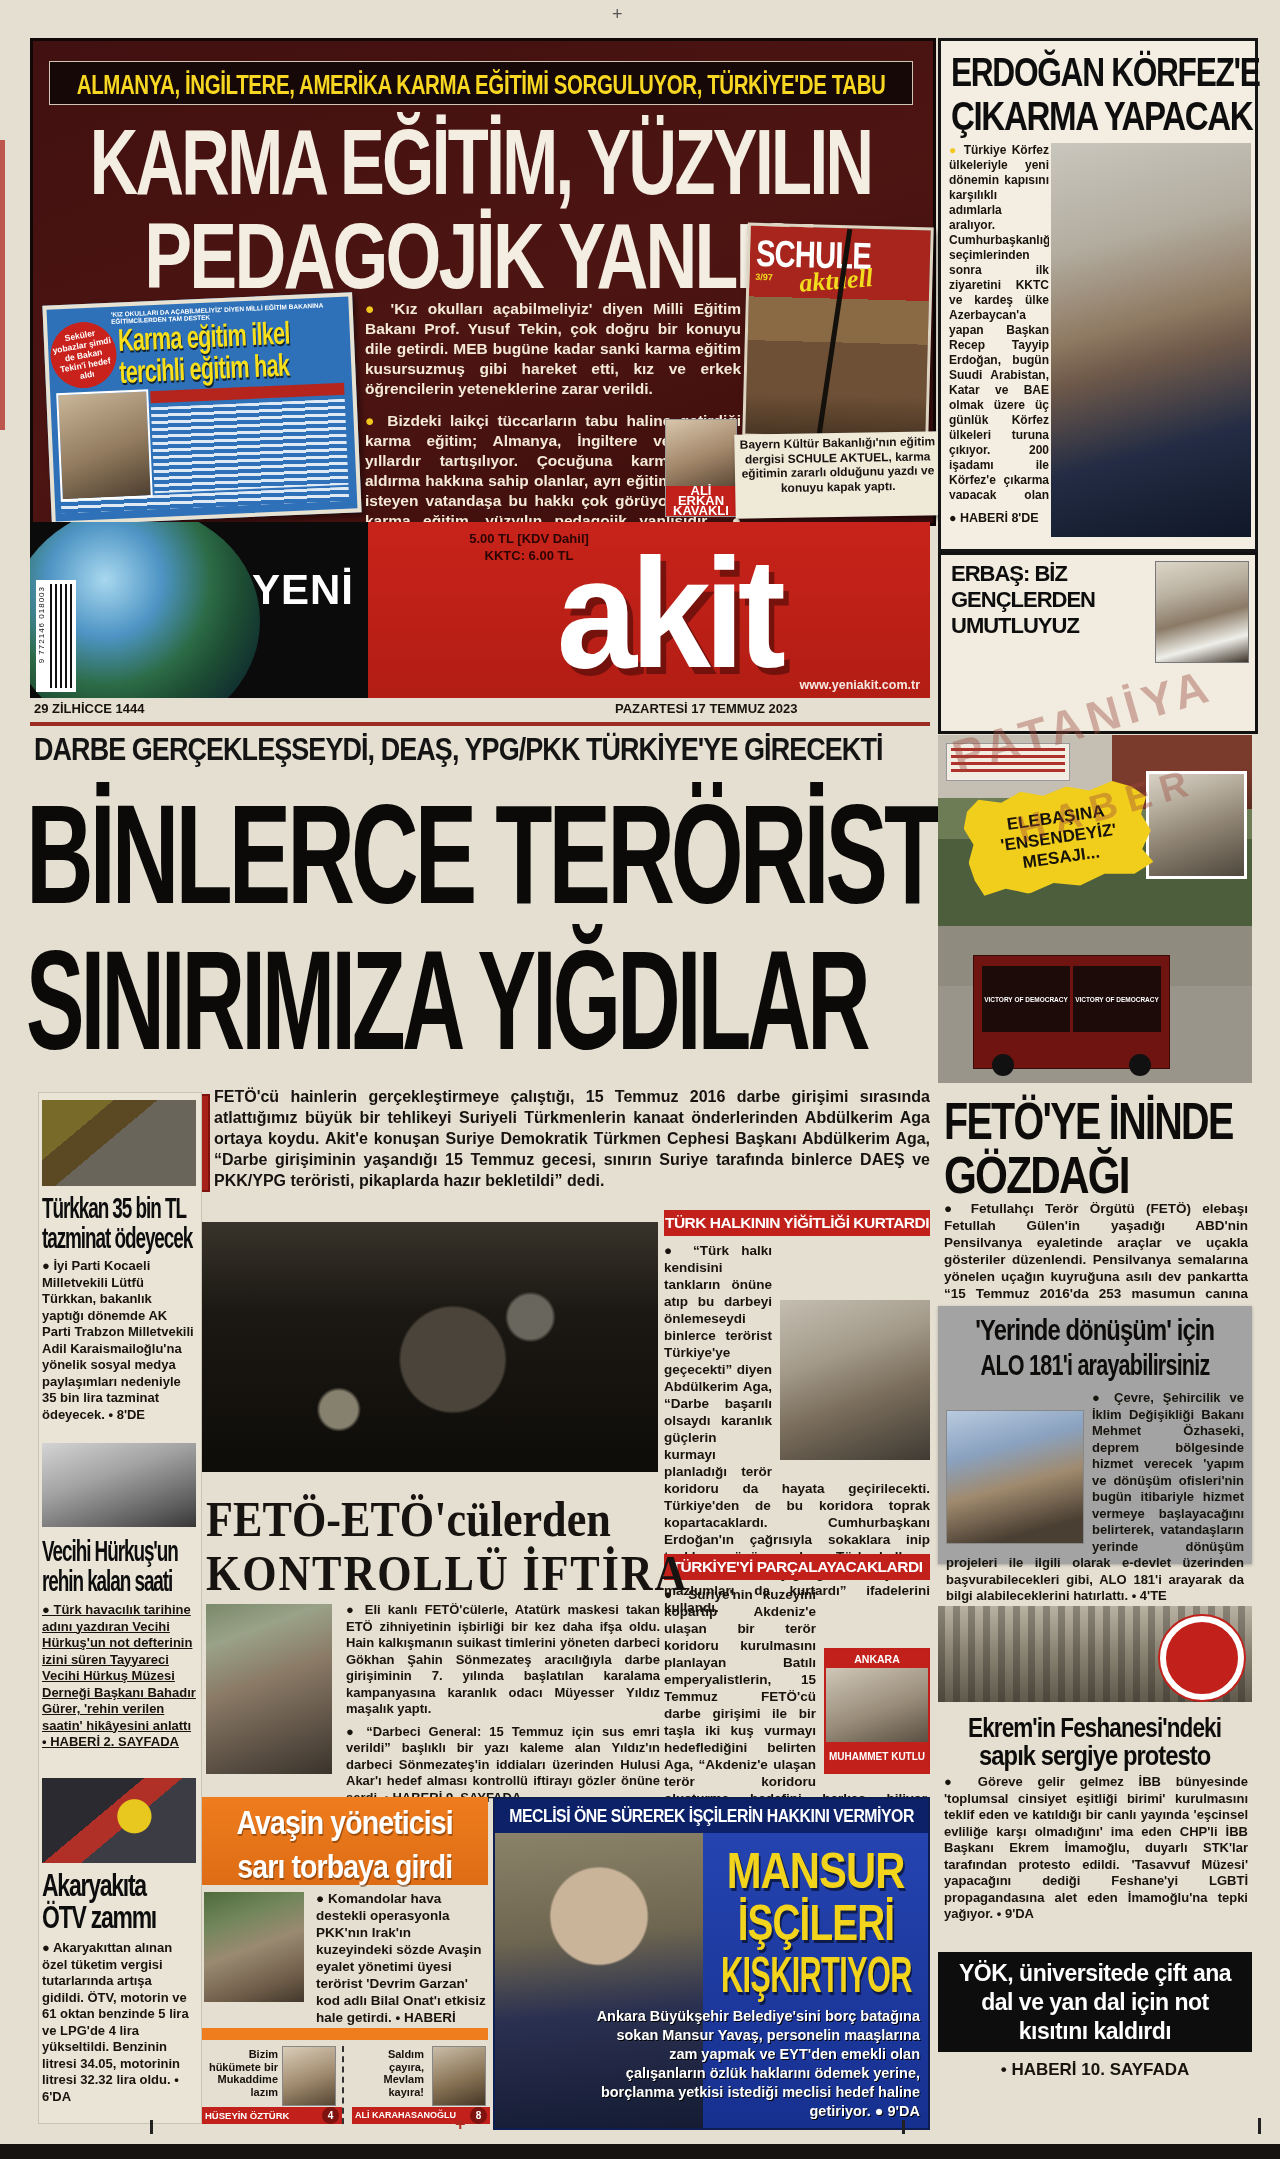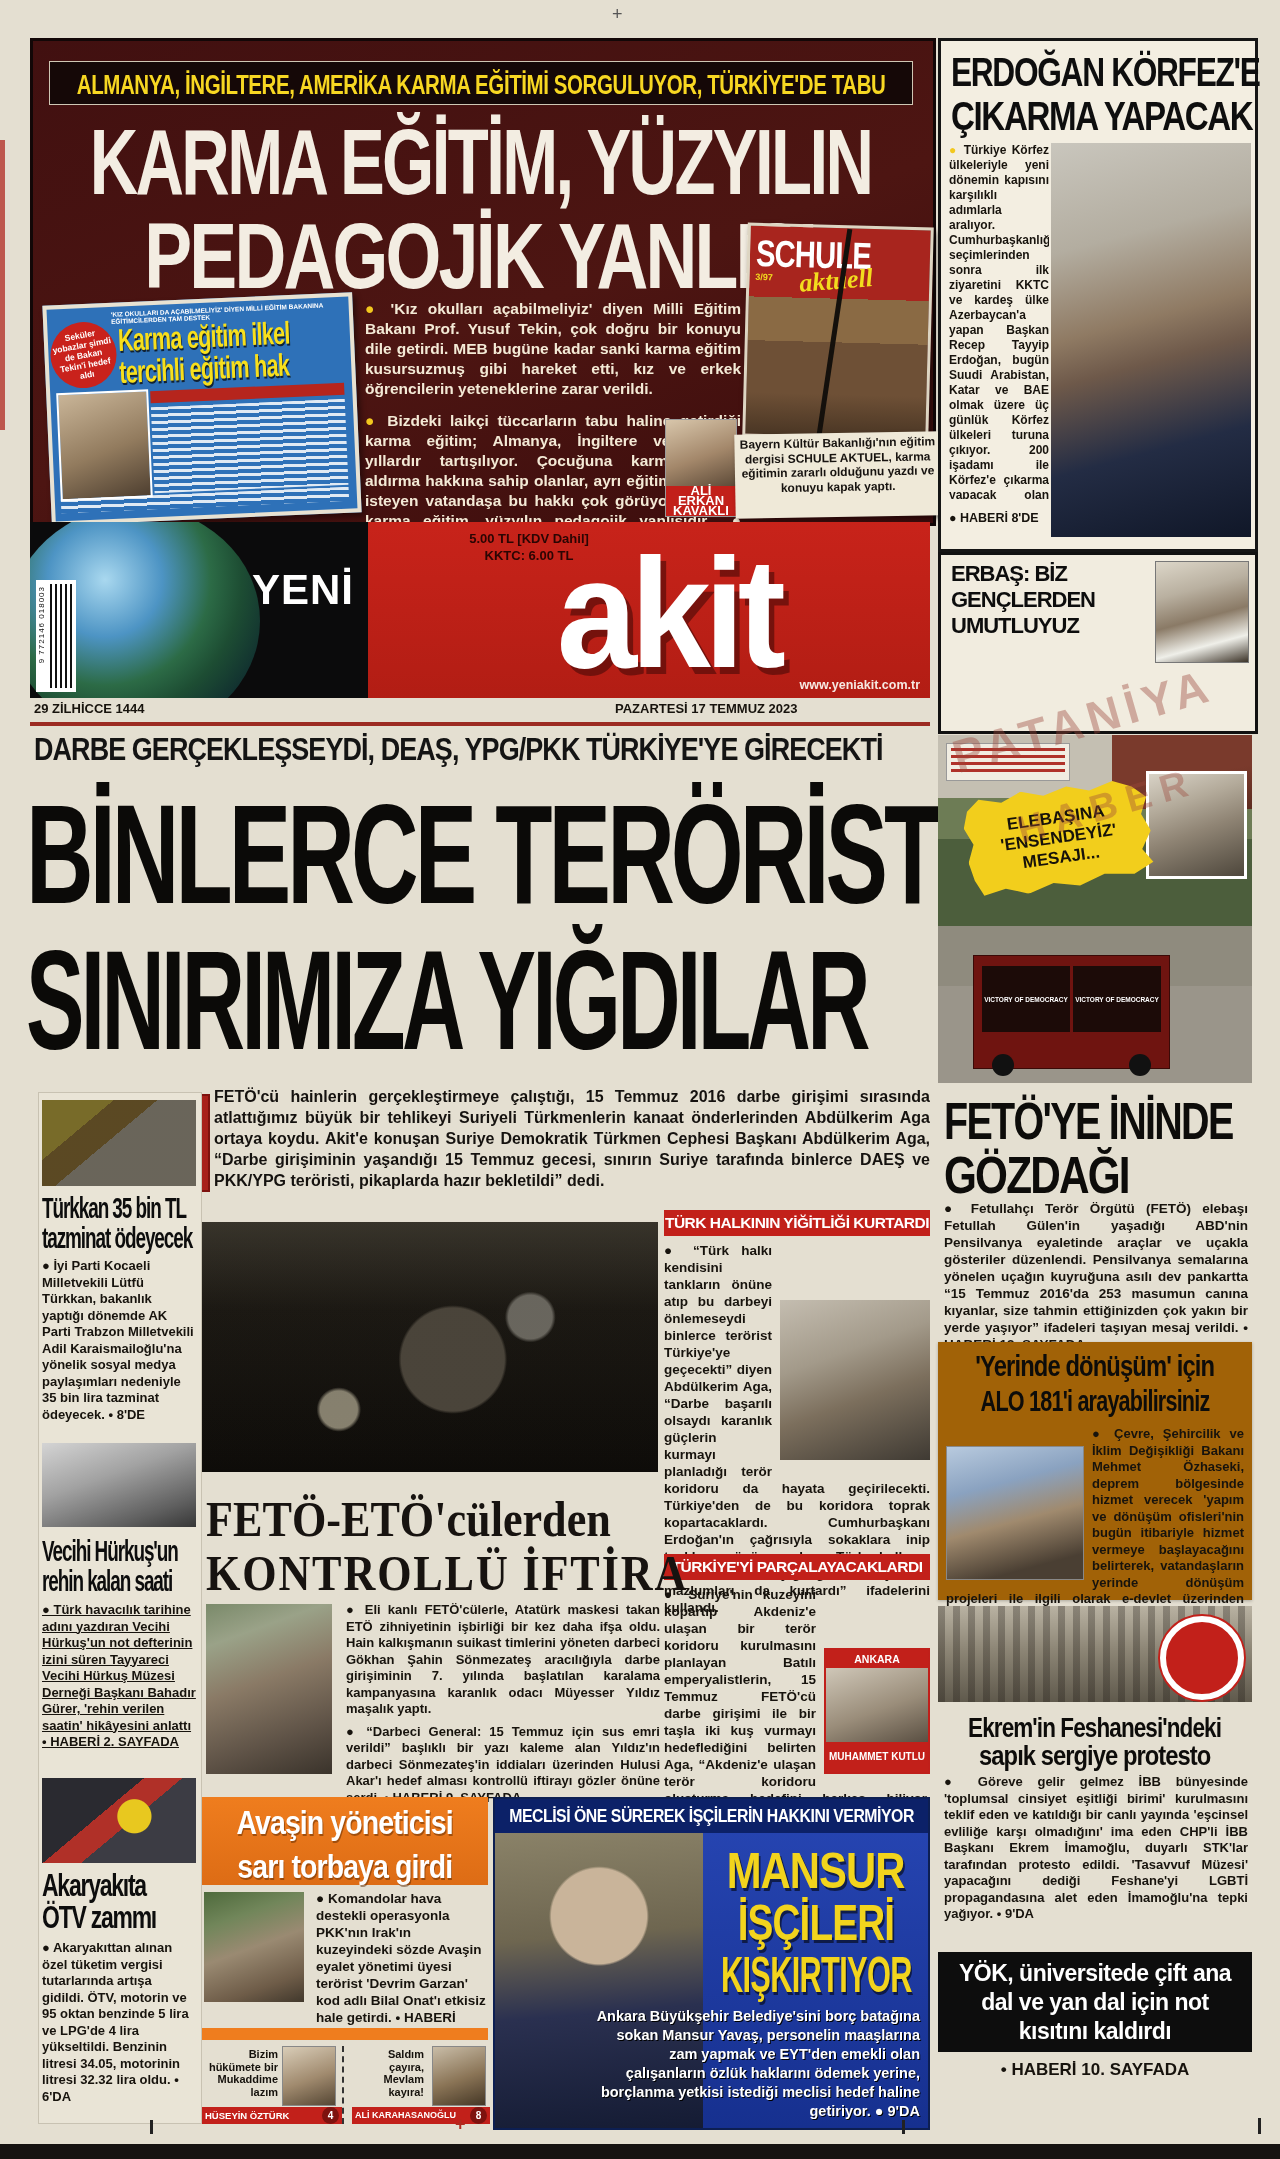--- a/index.html
+++ b/index.html
@@ -151,21 +151,21 @@
   <div class="abs txt" style="left:42px;top:1258px;width:154px;font-size:13px;line-height:16.5px;">● İyi Parti Kocaeli Milletvekili Lütfü Türkkan, bakanlık yaptığı dönemde AK Parti Trabzon Milletvekili Adil Karaismailoğlu'na yönelik sosyal medya paylaşımları nedeniyle 35 bin lira tazminat ödeyecek.  • 8'DE</div>
 
   <div class="abs" style="left:42px;top:1443px;width:154px;height:84px;background:linear-gradient(160deg,#d8d4cc 0%,#a7a29a 40%,#6b665e 75%,#3a3733 100%);filter:grayscale(1);"></div>
   <div class="abs" style="left:42px;top:1535px;"><span class="nw" style="color:#0d0d0d;font-weight:bold;font-size:27px;letter-spacing:-1.5px;transform:scale(0.70,1.1);">Vecihi Hürkuş'un</span></div>
   <div class="abs" style="left:42px;top:1565px;"><span class="nw" style="color:#0d0d0d;font-weight:bold;font-size:27px;letter-spacing:-1.5px;transform:scale(0.70,1.1);">rehin kalan saati</span></div>
   <div class="abs txt" style="left:42px;top:1602px;width:154px;font-size:13px;line-height:16.5px;text-decoration:underline;">● Türk havacılık tarihine adını yazdıran Vecihi Hürkuş'un not defterinin izini süren Tayyareci Vecihi Hürkuş Müzesi Derneği Başkanı Bahadır Gürer, 'rehin verilen saatin' hikâyesini anlattı • HABERİ 2. SAYFADA</div>
 
   <div class="abs" style="left:42px;top:1778px;width:154px;height:85px;background:radial-gradient(circle at 60% 45%,#e8c81f 0 16%,transparent 17%),linear-gradient(140deg,#2a2a30 0 40%,#b03028 40% 55%,#3c3c44 55% 100%);"></div>
   <div class="abs" style="left:42px;top:1868px;"><span class="nw" style="color:#0d0d0d;font-weight:bold;font-size:28px;letter-spacing:-1.5px;transform:scale(0.82,1.1);">Akaryakıta</span></div>
   <div class="abs" style="left:42px;top:1900px;"><span class="nw" style="color:#0d0d0d;font-weight:bold;font-size:28px;letter-spacing:-1.5px;transform:scale(0.82,1.1);">ÖTV zammı</span></div>
-  <div class="abs txt" style="left:42px;top:1940px;width:154px;font-size:13px;line-height:16.5px;">● Akaryakıttan alınan özel tüketim vergisi tutarlarında artışa gidildi. ÖTV, motorin ve 95 oktan benzinde 5 lira ve LPG'de 4 lira yükseltildi. Benzinin litresi 34.05, motorinin litresi 32.32 lira oldu. • 6'DA</div>
+  <div class="abs txt" style="left:42px;top:1940px;width:154px;font-size:13px;line-height:16.5px;">● Akaryakıttan alınan özel tüketim vergisi tutarlarında artışa gidildi. ÖTV, motorin ve 61 oktan benzinde 5 lira ve LPG'de 4 lira yükseltildi. Benzinin litresi 34.05, motorinin litresi 32.32 lira oldu. • 6'DA</div>
 
   <div class="abs" style="left:206px;top:1490px;">
     <span class="nw serif" style="color:#171310;font-weight:bold;font-size:48px;transform:scale(0.92,1.05);">FETÖ-ETÖ'cülerden</span>
   </div>
   <div class="abs" style="left:206px;top:1544px;">
     <span class="nw serif" style="color:#171310;font-weight:bold;font-size:48px;letter-spacing:2px;transform:scale(0.92,1.05);">KONTROLLÜ İFTİRA</span>
   </div>
   <div class="abs" style="left:206px;top:1604px;width:126px;height:170px;background:linear-gradient(160deg,#7a8a6a 0%,#9aa288 20%,#8a7a66 45%,#5f5347 75%,#3a332b 100%);"></div>
   <div class="abs" style="left:346px;top:1602px;width:314px;">
     <p class="txt jt" style="margin:0 0 6px 0;font-size:13px;line-height:16.5px;">● Eli kanlı FETÖ'cülerle, Atatürk maskesi takan ETÖ zihniyetinin işbirliği bir kez daha ifşa oldu. Hain kalkışmanın suikast timlerini yöneten darbeci Gökhan Şahin Sönmezateş aracılığıyla darbe girişiminin 7. yılında başlatılan karalama kampanyasına karanlık odacı Müyesser Yıldız maşalık yaptı.</p>
@@ -242,21 +242,21 @@
 
   <div class="abs" style="left:950px;top:690px;width:320px;height:250px;transform:rotate(-16deg);text-align:center;pointer-events:none;">
     <div style="font-weight:bold;font-size:46px;letter-spacing:6px;color:rgba(155,70,58,.40);">PATANİYA</div>
     <div style="font-weight:bold;font-size:38px;letter-spacing:10px;color:rgba(155,70,58,.38);margin-top:40px;">HABER</div>
   </div>
 
   <div class="abs" style="left:944px;top:1090px;"><span class="nw" style="color:#0d0c0a;font-weight:bold;font-size:47px;letter-spacing:-2px;transform:scale(0.84,1.12);">FETÖ'YE İNİNDE</span></div>
   <div class="abs" style="left:944px;top:1144px;"><span class="nw" style="color:#0d0c0a;font-weight:bold;font-size:47px;letter-spacing:-2px;transform:scale(0.90,1.12);">GÖZDAĞI</span></div>
   <div class="abs txt jt" style="left:944px;top:1200px;width:304px;font-size:13.5px;line-height:17px;">● Fetullahçı Terör Örgütü (FETÖ) elebaşı Fetullah Gülen'in yaşadığı ABD'nin Pensilvanya eyaletinde araçlar ve uçakla gösteriler düzenlendi. Pensilvanya semalarına yönelen uçağın kuyruğuna asılı dev pankartta “15 Temmuz 2016'da 253 masumun canına kıyanlar, size tahmin ettiğinizden çok yakın bir yerde yaşıyor” ifadeleri taşıyan mesaj verildi. • HABERİ 13. SAYFADA</div>
 
-  <div class="abs" style="left:938px;top:1342px;width:314px;height:258px;background:#a16207;box-shadow:0 1px 3px rgba(0,0,0,.25);">
+  <div class="abs" style="left:938px;top:1306px;width:314px;height:258px;background:#a3a3a3;box-shadow:0 1px 3px rgba(0,0,0,.25);">
     <div class="ctr" style="margin-top:8px;">
         <span class="nw" style="color:#0d0c0a;font-weight:bold;font-size:27px;letter-spacing:-1px;transform:scale(0.88,1.1);">'Yerinde dönüşüm' için</span>
       </div>
     <div class="ctr" style="margin-top:4px;">
         <span class="nw" style="color:#0d0c0a;font-weight:bold;font-size:27px;letter-spacing:-1px;transform:scale(0.80,1.1);">ALO 181'i arayabilirsiniz</span>
       </div>
     <div style="margin:10px 8px 0 8px;">
       <div style="float:left;width:136px;height:132px;margin:20px 8px 2px 0;border:1px solid #888;background:linear-gradient(165deg,#b8cade 0%,#8aa2c0 30%,#a08a6e 55%,#4a3f33 85%);"></div>
       <p class="txt jt" style="margin:0;font-size:13px;line-height:16.5px;">● Çevre, Şehircilik ve İklim Değişikliği Bakanı Mehmet Özhaseki, deprem bölgesinde hizmet verecek 'yapım ve dönüşüm ofisleri'nin bugün itibariyle hizmet vermeye başlayacağını belirterek, vatandaşların yerinde dönüşüm projeleri ile ilgili olarak e-devlet üzerinden başvurabilecekleri gibi, ALO 181'i arayarak da bilgi alabileceklerini hatırlattı. • 4'TE</p>
     </div>

